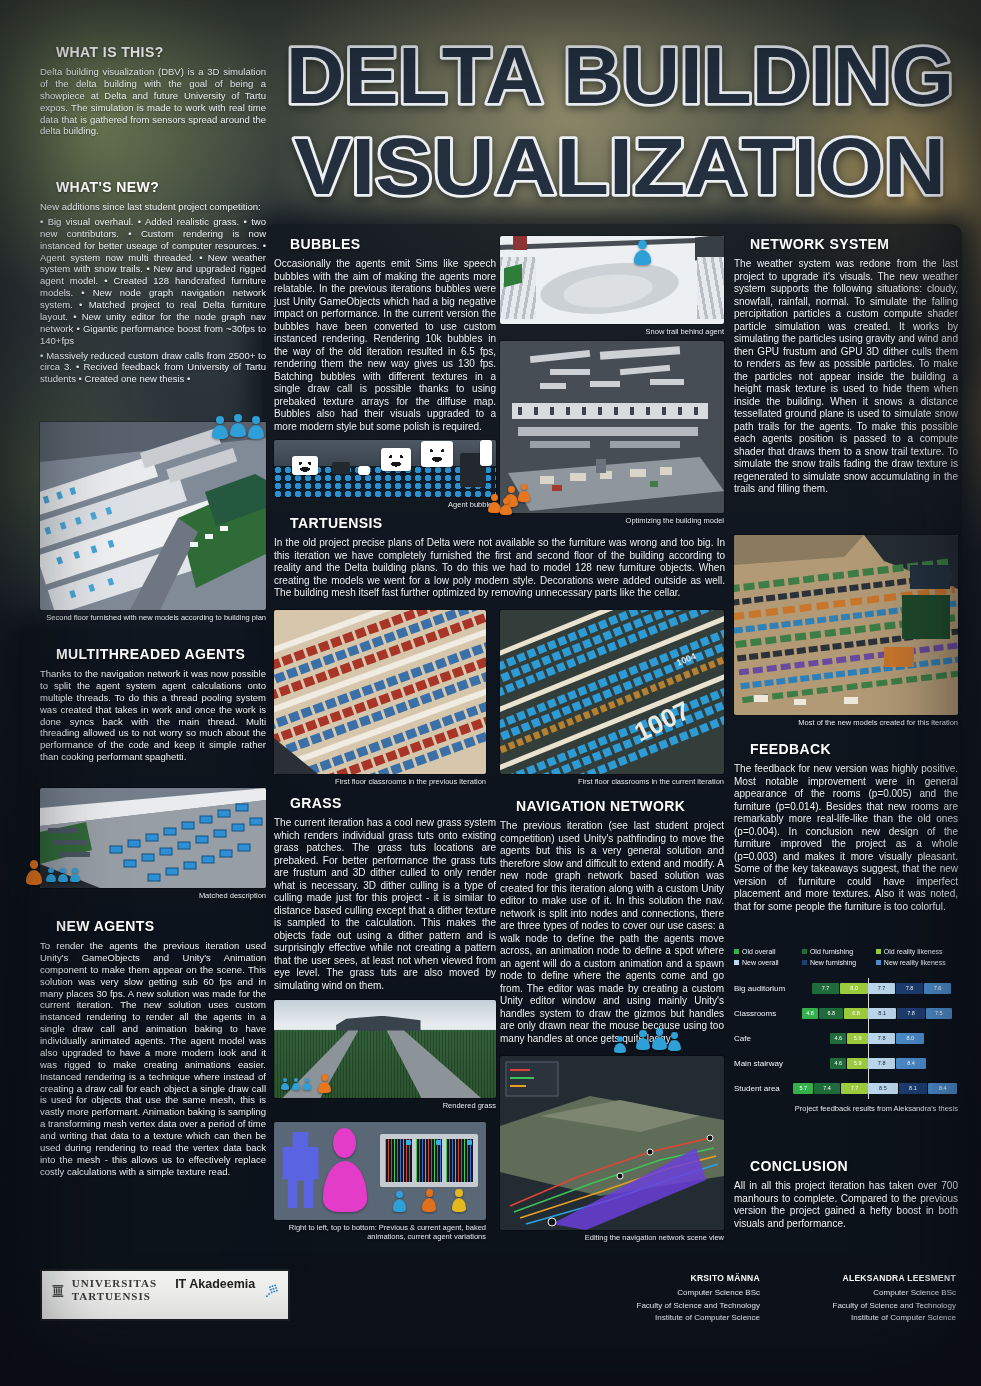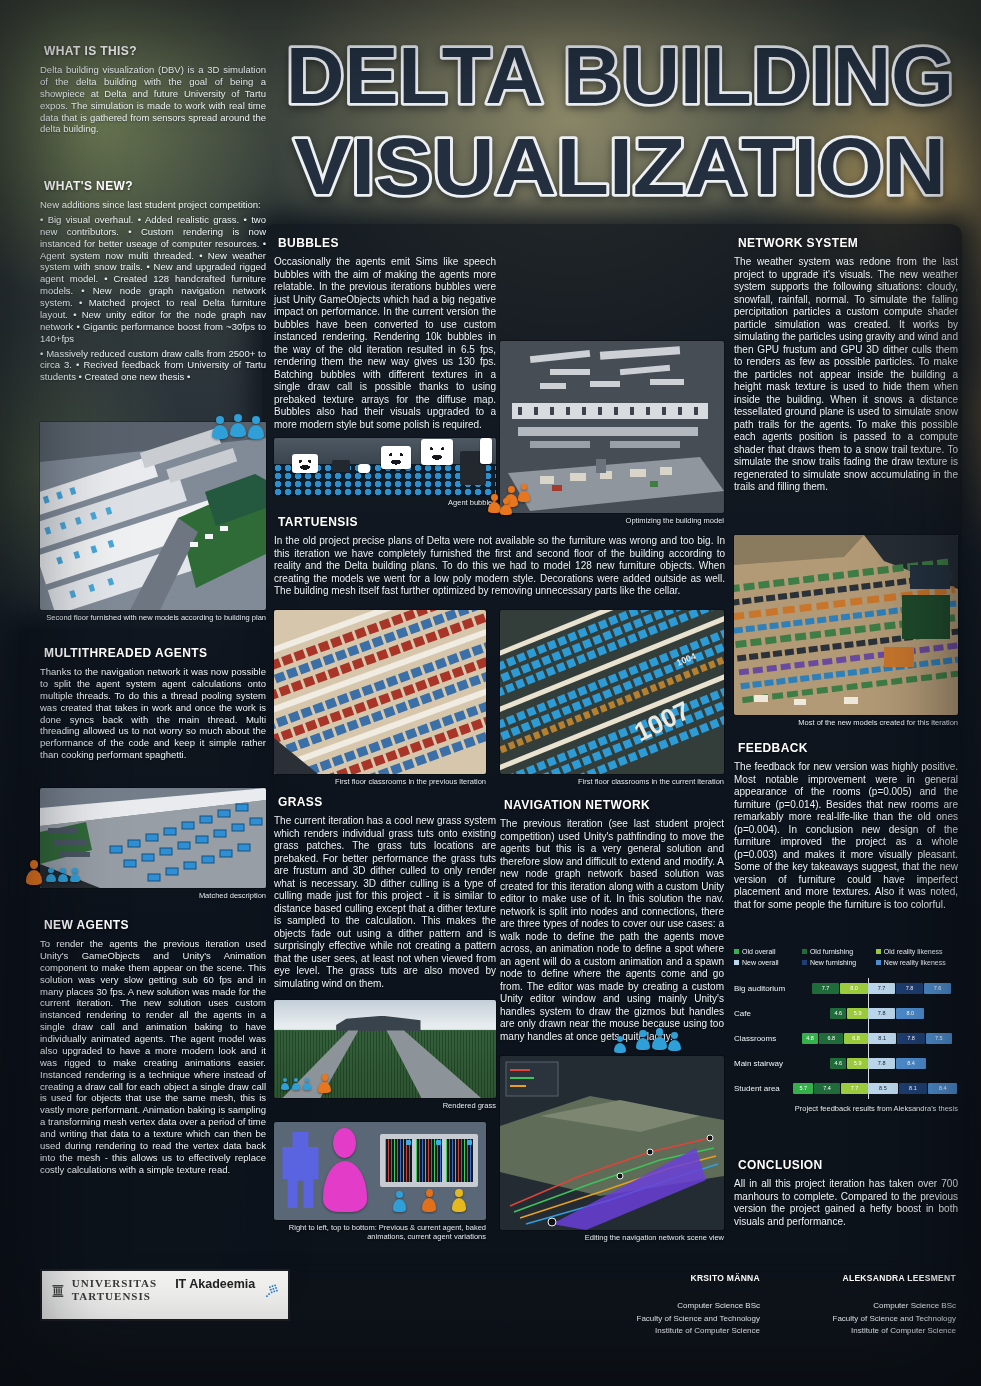--- a/index.html
+++ b/index.html
@@ -9,21 +9,21 @@
       radial-gradient(circle 260px at 10% 9%, rgba(110,124,82,.85), rgba(110,124,82,0) 70%),
       radial-gradient(circle 430px at 58% 8%, rgba(168,160,120,.75), rgba(168,160,120,0) 70%),
       radial-gradient(circle 240px at 93% 14%, rgba(198,166,96,.8), rgba(198,166,96,0) 70%),
       radial-gradient(circle 220px at 4% 34%, rgba(84,98,66,.6), rgba(84,98,66,0) 70%),
       radial-gradient(circle 200px at 99% 30%, rgba(170,140,80,.45), rgba(170,140,80,0) 70%),
       linear-gradient(180deg,#3f463c 0%,#39413c 12%,#2a333a 30%,#1a222c 48%,#121820 66%,#0e1319 100%);
   }
   .vignette{position:absolute;inset:0;box-shadow:inset 0 0 90px 25px rgba(5,8,12,.55);pointer-events:none;z-index:40}
   .panel{position:absolute;background:rgba(13,19,27,.80);border-radius:10px;box-shadow:0 0 26px 12px rgba(13,19,27,.8)}
   .sec{position:absolute;z-index:10}
-  .sec h2{margin:0 0 6px 4px;font-size:12px;font-weight:bold;letter-spacing:.4px;color:#fff;text-shadow:0 1px 3px rgba(0,0,0,.45)}
+  .sec h2{margin:0 0 6px 16px;font-size:14px;font-weight:bold;letter-spacing:.4px;color:#fff;text-shadow:0 1px 3px rgba(0,0,0,.45)}
   .sec p{margin:0;font-size:10px;line-height:1.25;text-align:justify;color:#eef2f5;text-shadow:0 1px 2px rgba(0,0,0,.4)}
   .sec p + p{margin-top:3px}
   .col1 p{font-size:9.5px}
   .fig{position:absolute;z-index:10;margin:0}
   .img{position:relative;width:100%;border-radius:2px;overflow:hidden;box-shadow:0 0 0 1px rgba(0,0,0,.25)}
   .fig figcaption, .cap{display:block;font-size:7.5px;text-align:right;margin-top:3px;color:#e4eaef;text-shadow:0 1px 2px rgba(0,0,0,.5)}
   .person{position:absolute;z-index:30;filter:drop-shadow(0 1px 1px rgba(0,0,0,.4))}
   .person::before{content:"";display:block;width:52%;height:34%;margin:0 auto;border-radius:50%;background:var(--c)}
   .person::after{content:"";display:block;width:100%;height:58%;margin-top:7%;border-radius:50% 50% 36% 36%/72% 72% 24% 24%;background:var(--c)}
   
@@ -78,21 +78,21 @@
   .clabel{width:58px;font-size:8px;color:#eef3f7;flex:0 0 auto}
   .cbars{position:relative;flex:1;height:11px}
   .cleft{position:absolute;right:calc(100% - 76px);top:0;display:flex;gap:1px}
   .cright{position:absolute;left:76px;top:0;display:flex;gap:1px}
   .cbar{height:11px;font-size:5.5px;line-height:11px;text-align:center;color:#fff;border-radius:1px;overflow:hidden;z-index:2}
   
   .logobox{position:absolute;z-index:10;background:#f3f3f2;border:2px solid #1c1f24;display:flex;align-items:flex-start;gap:8px;padding:6px 10px;box-sizing:border-box}
   .uni-name{display:flex;flex-direction:column;font-family:"Liberation Serif",serif;font-size:11px;font-weight:bold;letter-spacing:1px;color:#3a3a3a;line-height:1.15}
   .it-name{font-size:12.5px;font-weight:bold;color:#222;margin-left:10px;white-space:nowrap}
   .author{position:absolute;z-index:10;text-align:right}
-  .author .a-name{font-size:8.5px;font-weight:bold;letter-spacing:.3px;color:#fff;margin-bottom:15px}
+  .author .a-name{font-size:8.5px;font-weight:bold;letter-spacing:.3px;color:#fff;margin-bottom:2px}
   .author div{font-size:8px;line-height:1.55;color:#e9edf1}
 </style>
 </head>
 <body>
 
 <div class="poster">
   <div class="panel" style="left:262px;top:224px;width:700px;height:1036px"></div>
   <div class="panel" style="left:18px;top:628px;width:250px;height:646px"></div>
 
   <svg class="title-svg" style="left:274px;top:26px" width="692" height="196" viewBox="0 0 692 196">
@@ -283,20 +283,34 @@
       <div class="gr-path gr-p1"></div>
       <div class="gr-path gr-p2"></div>
       <div class="person" style="--c:#2f9fd8;left:3%;bottom:8%;width:8px;height:12px"></div>
       <div class="person" style="--c:#2f9fd8;left:8%;bottom:8%;width:8px;height:12px"></div>
       <div class="person" style="--c:#2f9fd8;left:13%;bottom:8%;width:8px;height:12px"></div>
       <div class="person" style="--c:#e8761f;left:20%;bottom:4%;width:13px;height:20px"></div>
     </div>
     <figcaption>Rendered grass</figcaption>
   </figure>
 
+  <figure class="fig" style="left:500px;top:236px;width:224px">
+    <div class="img img-snow">
+      <div class="sn-band"></div>
+      <div class="sn-red"></div>
+      <div class="sn-dark"></div>
+      <div class="sn-edge"></div>
+      <div class="sn-edge r"></div>
+      <div class="sn-trail"></div>
+      <div class="sn-trail2"></div>
+      <div class="sn-green"></div>
+      <div class="person" style="--c:#2f9fd8;left:60%;top:5%;width:17px;height:26px"></div>
+    </div>
+    <figcaption>Snow trail behind agent</figcaption>
+  </figure>
 
   <figure class="fig" style="left:500px;top:341px;width:224px">
     <div class="img" style="height:172px">
       <svg width="224" height="172" viewBox="0 0 224 172">
         <rect width="224" height="172" fill="#474d55"></rect>
         <g fill="#cdd1d6">
           <rect x="30" y="12" width="60" height="7" transform="rotate(-6 60 15)"></rect>
           <rect x="100" y="8" width="80" height="8" transform="rotate(-4 140 12)"></rect>
           <rect x="50" y="28" width="40" height="6"></rect>
           <rect x="120" y="26" width="50" height="6" transform="rotate(-5 145 29)"></rect>
@@ -477,44 +491,44 @@
               <div class="cbar" style="width: 28px; background: rgb(156, 204, 61);">8.0</div>
             </div>
             <div class="cright">
               <div class="cbar" style="width: 26.95px; background: rgb(189, 216, 238); color: rgb(22, 34, 46);">7.7</div>
               <div class="cbar" style="width: 27.3px; background: rgb(30, 63, 115);">7.8</div>
               <div class="cbar" style="width: 26.6px; background: rgb(78, 143, 208);">7.6</div>
             </div>
           </div>
         </div>
         <div class="crow">
-          <div class="clabel">Cafe</div>
-          <div class="cbars">
-            <div class="cleft">
-              <div class="cbar" style="width: 16.1px; background: rgb(31, 107, 58);">4.6</div>
-              <div class="cbar" style="width: 20.65px; background: rgb(156, 204, 61);">5.9</div>
-            </div>
-            <div class="cright">
-              <div class="cbar" style="width: 27.3px; background: rgb(189, 216, 238); color: rgb(22, 34, 46);">7.8</div>
-              <div class="cbar" style="width: 28px; background: rgb(78, 143, 208);">8.0</div>
-            </div>
-          </div>
-        </div>
-        <div class="crow">
           <div class="clabel">Classrooms</div>
           <div class="cbars">
             <div class="cleft">
               <div class="cbar" style="width: 16.8px; background: rgb(53, 177, 75);">4.8</div>
               <div class="cbar" style="width: 23.8px; background: rgb(31, 107, 58);">6.8</div>
               <div class="cbar" style="width: 23.8px; background: rgb(156, 204, 61);">6.8</div>
             </div>
             <div class="cright">
               <div class="cbar" style="width: 28.35px; background: rgb(189, 216, 238); color: rgb(22, 34, 46);">8.1</div>
               <div class="cbar" style="width: 27.3px; background: rgb(30, 63, 115);">7.8</div>
               <div class="cbar" style="width: 26.25px; background: rgb(78, 143, 208);">7.5</div>
+            </div>
+          </div>
+        </div>
+        <div class="crow">
+          <div class="clabel">Cafe</div>
+          <div class="cbars">
+            <div class="cleft">
+              <div class="cbar" style="width: 16.1px; background: rgb(31, 107, 58);">4.6</div>
+              <div class="cbar" style="width: 20.65px; background: rgb(156, 204, 61);">5.9</div>
+            </div>
+            <div class="cright">
+              <div class="cbar" style="width: 27.3px; background: rgb(189, 216, 238); color: rgb(22, 34, 46);">7.8</div>
+              <div class="cbar" style="width: 28px; background: rgb(78, 143, 208);">8.0</div>
             </div>
           </div>
         </div>
         <div class="crow">
           <div class="clabel">Main stairway</div>
           <div class="cbars">
             <div class="cleft">
               <div class="cbar" style="width: 16.1px; background: rgb(31, 107, 58);">4.6</div>
               <div class="cbar" style="width: 20.65px; background: rgb(156, 204, 61);">5.9</div>
             </div>

